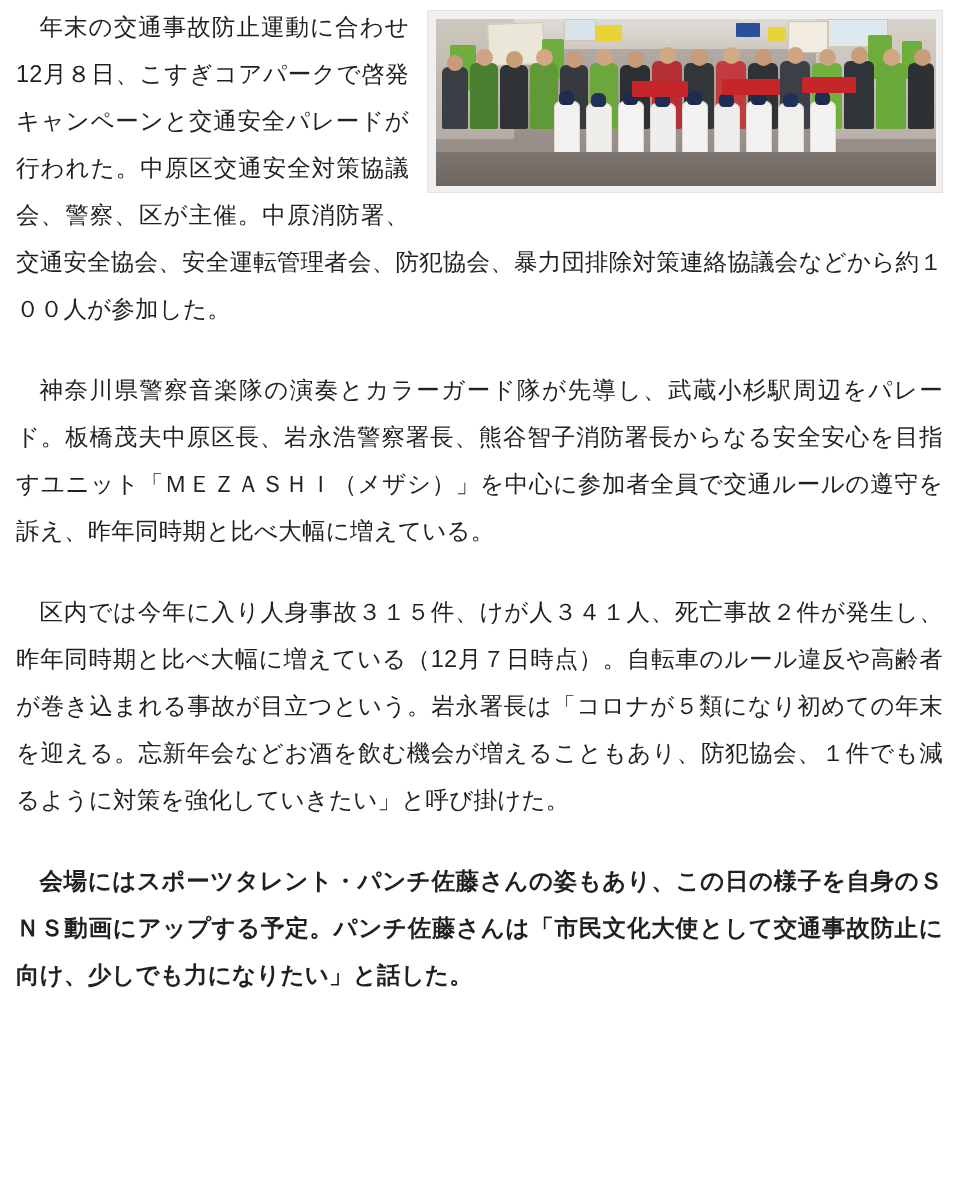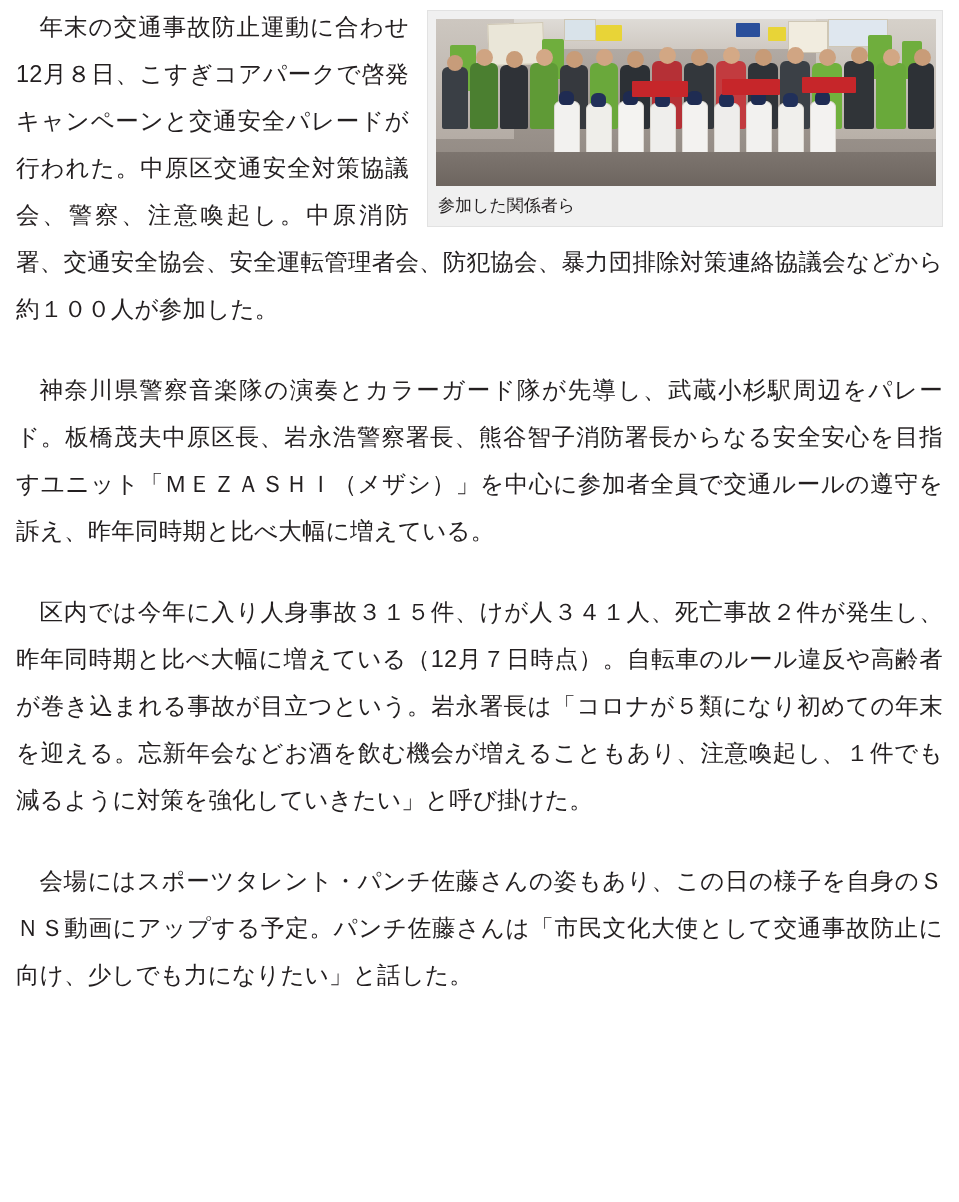--- a/index.html
+++ b/index.html
@@ -86,21 +86,21 @@
   }
   .body-text p {
     font-size: 23.5px;
     line-height: 47px;
     margin: 0 0 34px 0;
     letter-spacing: 0.2px;
     text-align: justify;
     text-justify: inter-ideograph;
     color: #231f20;
   }
-  .body-text p:last-child { margin-bottom: 0; }
+  .body-text p:last-child { margin-bottom: 0; font-weight: bold; }
   .body-text p.indent { text-indent: 1em; }
   .clear { clear: both; }
 </style>
 </head>
 <body>
 
 <div id="article">
 
   <figure class="figure">
     <div class="photo" role="img" aria-label="交通安全パレードに参加した関係者らの集合写真">
@@ -172,23 +172,22 @@
       <div class="head" style="left:347px;top:74px;width:15px;height:14px;background:#21305a;border-radius:40% 40% 30% 30%;"></div>
       <div class="person" style="left:374px;top:82px;width:24px;height:56px;background:#f3f2f0;border:1px solid #dcd8d2;"></div>
       <div class="head" style="left:379px;top:72px;width:15px;height:14px;background:#1f2c53;border-radius:40% 40% 30% 30%;"></div>
 
       <div class="redsign" style="left:196px;top:62px;width:56px;height:16px;"></div>
       <div class="redsign" style="left:286px;top:60px;width:58px;height:16px;"></div>
       <div class="redsign" style="left:366px;top:58px;width:54px;height:16px;"></div>
 
       <div class="floor"></div>
     </div>
-    <figcaption class="caption">参加した関係者ら</figcaption>
   </figure>
 
   <div class="body-text">
-    <p class="indent">年末の交通事故防止運動に合わせ12月８日、こすぎコアパークで啓発キャンペーンと交通安全パレードが行われた。中原区交通安全対策協議会、警察、注意喚起し。中原消防署、交通安全協会、安全運転管理者会、防犯協会、暴力団排除対策連絡協議会などから約１００人が参加した。</p>
+    <p class="indent">年末の交通事故防止運動に合わせ12月８日、こすぎコアパークで啓発キャンペーンと交通安全パレードが行われた。中原区交通安全対策協議会、警察、区が主催。中原消防署、交通安全協会、安全運転管理者会、防犯協会、暴力団排除対策連絡協議会などから約１００人が参加した。</p>
     <p class="indent">神奈川県警察音楽隊の演奏とカラーガード隊が先導し、武蔵小杉駅周辺をパレード。板橋茂夫中原区長、岩永浩警察署長、熊谷智子消防署長からなる安全安心を目指すユニット「ＭＥＺＡＳＨＩ（メザシ）」を中心に参加者全員で交通ルールの遵守を訴え、昨年同時期と比べ大幅に増えている。</p>
-    <p class="indent">区内では今年に入り人身事故３１５件、けが人３４１人、死亡事故２件が発生し、昨年同時期と比べ大幅に増えている（12月７日時点）。自転車のルール違反や高齢者が巻き込まれる事故が目立つという。岩永署長は「コロナが５類になり初めての年末を迎える。忘新年会などお酒を飲む機会が増えることもあり、注意喚起し、１件でも減るように対策を強化していきたい」と呼び掛けた。</p>
+    <p class="indent">区内では今年に入り人身事故３１５件、けが人３４１人、死亡事故２件が発生し、昨年同時期と比べ大幅に増えている（12月７日時点）。自転車のルール違反や高齢者が巻き込まれる事故が目立つという。岩永署長は「コロナが５類になり初めての年末を迎える。忘新年会などお酒を飲む機会が増えることもあり、防犯協会、１件でも減るように対策を強化していきたい」と呼び掛けた。</p>
     <p class="indent">会場にはスポーツタレント・パンチ佐藤さんの姿もあり、この日の様子を自身のＳＮＳ動画にアップする予定。パンチ佐藤さんは「市民文化大使として交通事故防止に向け、少しでも力になりたい」と話した。</p>
   </div>
   <div class="clear"></div>
 </div>
 
 </body></html>

